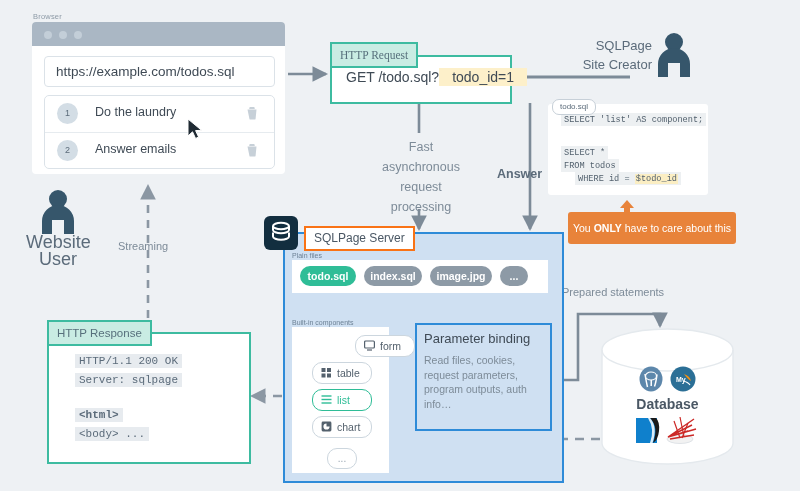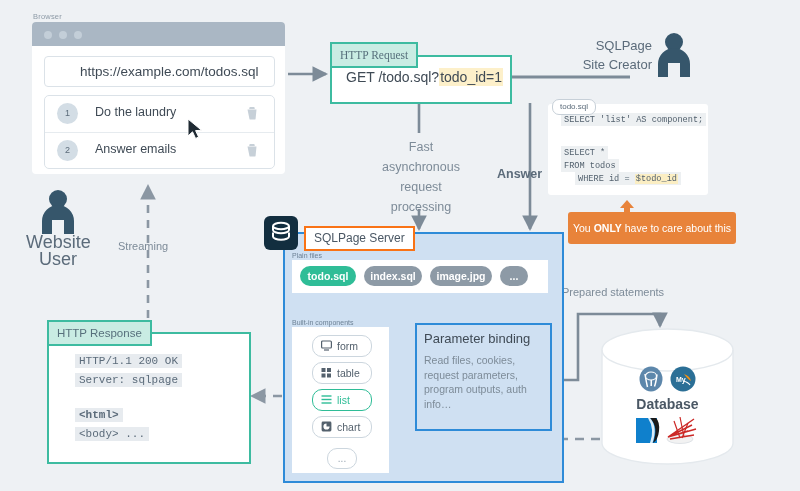--- a/index.html
+++ b/index.html
@@ -11,37 +11,37 @@
   }
   .abs{position:absolute;}
   .mono{font-family:"Liberation Mono", monospace;}
 
   
   #browser-window{left:32px;top:22px;width:253px;height:152px;background:#ffffff;border-radius:4px;overflow:hidden;box-shadow:0 0 0 0 rgba(0,0,0,0);}
   #browser-label{left:33px;top:12px;font-size:7.5px;color:#8d9aa6;letter-spacing:.2px;}
   #browser-titlebar{position:absolute;left:0;top:0;width:100%;height:24px;background:#aab7c4;}
   .dot{position:absolute;top:9px;width:8px;height:8px;border-radius:50%;background:#c3ced8;}
   #url-bar{position:absolute;left:12px;top:34px;width:229px;height:29px;background:#fff;border:1px solid #dbe2e8;border-radius:4px;}
-  #url-text{position:absolute;left:11px;top:7px;font-size:13.5px;color:#3f4a55;margin-left:24px;}
+  #url-text{position:absolute;left:11px;top:7px;font-size:13.5px;color:#3f4a55;}
   #todo-list{position:absolute;left:12px;top:73px;width:229px;height:72px;background:#fff;border:1px solid #dbe2e8;border-radius:5px;overflow:hidden;}
   .todo-row{position:relative;height:36px;border-bottom:1px solid #e6ebef;}
   .todo-num{position:absolute;left:12px;top:7px;width:21px;height:21px;border-radius:50%;background:#d3dde5;color:#5b6b7a;font-size:9px;line-height:21px;text-align:center;}
   .todo-text{position:absolute;left:50px;top:9px;font-size:12.5px;color:#3f4a55;}
   .trash{position:absolute;right:16px;top:10px;width:12px;height:14px;}
   #cursor{left:187px;top:118px;width:18px;height:22px;}
 
   
   #website-user{left:38px;top:190px;width:40px;height:44px;}
   #website-user-label{left:26px;top:234px;width:64px;text-align:center;font-size:18px;color:#5b6b7a;line-height:17px;}
 
   
   #http-request{left:330px;top:55px;width:178px;height:45px;border:2px solid #3dbba0;background:#ffffff;}
   #http-request-tag{left:330px;top:42px;height:22px;background:#c9ece3;border:2px solid #3dbba0;padding:0 8px;font-size:11.5px;color:#57707c;line-height:22px;font-family:Liberation Serif, serif;}
   #http-request-text{left:346px;top:69px;font-size:14px;color:#3f4a55;}
-  .hl{background:#fdf0ca;padding:1px 1px;}
+  .hl{background:#fdf0ca;padding:1px 13px;}
 
   
   #http-response{left:47px;top:332px;width:200px;height:128px;border:2px solid #3dbba0;background:#ffffff;}
   #http-response-tag{left:47px;top:320px;height:22px;background:#c9ece3;border:2px solid #3dbba0;padding:0 8px;font-size:11.5px;color:#57707c;line-height:22px;}
   .code-line{position:absolute;background:#e7ebef;color:#5b6b7a;font-size:11px;padding:1px 4px;white-space:pre;}
 
   
   #fast-label{left:373px;top:137px;width:96px;text-align:center;font-size:12.5px;line-height:20px;color:#7d8b98;}
   #uploads-label{left:497px;top:167px;font-size:12.5px;color:#5b6b7a;font-weight:bold;}
   #streaming-label{left:118px;top:240px;font-size:11px;color:#7d8b98;}
@@ -216,21 +216,21 @@
 <div class="abs" id="plainfiles-label">Plain files</div>
 <div class="abs" id="plainfiles-box">
   <span class="pill pill-green" style="left:8px;width:56px;">todo.sql</span>
   <span class="pill pill-gray" style="left:72px;width:58px;">index.sql</span>
   <span class="pill pill-gray" style="left:138px;width:62px;">image.jpg</span>
   <span class="pill pill-gray" style="left:208px;width:28px;">...</span>
 </div>
 
 <div class="abs" id="components-label">Built-in components</div>
 <div class="abs" id="components-box">
-  <div class="comp" style="top:8px;">
+  <div class="comp" style="top:8px;margin-left:43px;">
     <span class="comp-ico">
         <svg viewBox="0 0 11 11" width="11" height="11">
           <rect x="0.6" y="1" width="9.8" height="7" rx="1" fill="none" stroke="#54616d" stroke-width="1.2"></rect>
           <line x1="3" y1="10" x2="8" y2="10" stroke="#54616d" stroke-width="1.2"></line>
         </svg>
       </span>
     <span class="comp-lbl">form</span>
   </div>
   <div class="comp" style="top:35px;">
     <span class="comp-ico">

